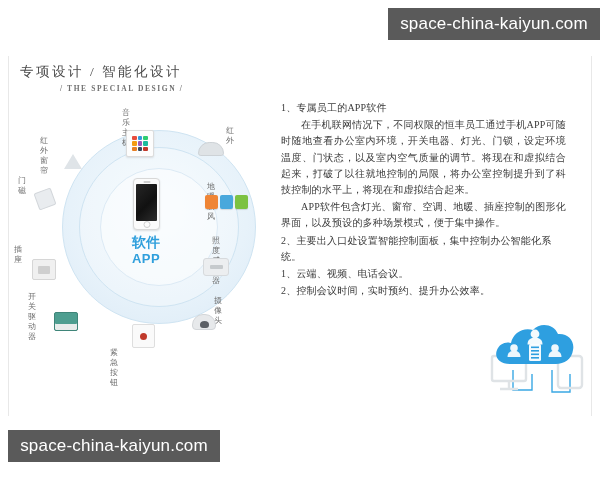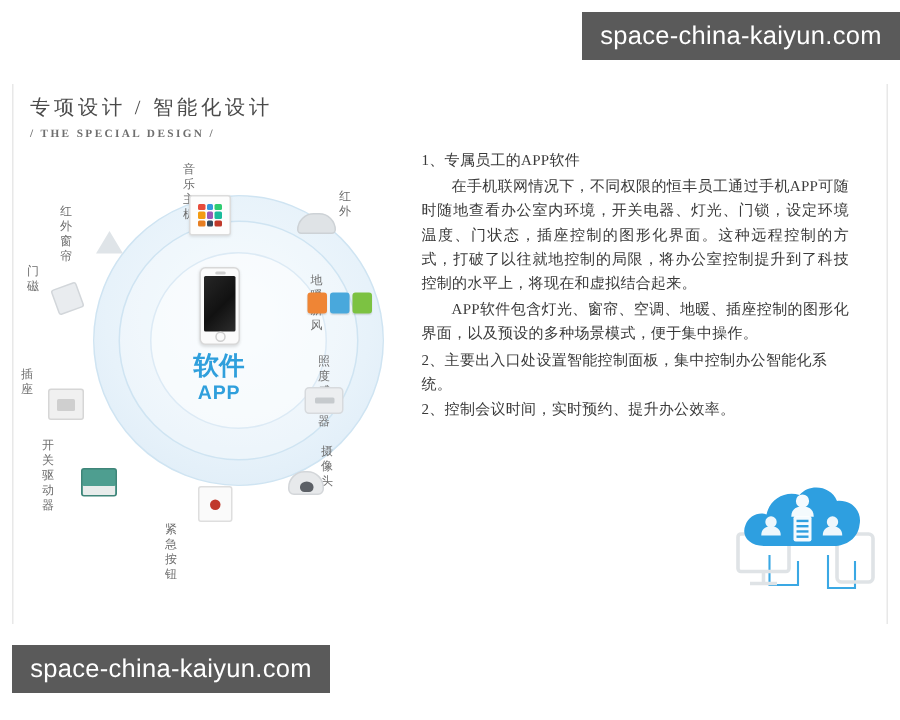--- a/index.html
+++ b/index.html
@@ -33,21 +33,21 @@
   
   #title-block{position:absolute;left:20px;top:62px;}
   #title-cn{
     font-family:"Liberation Serif","DejaVu Serif",serif;
     font-size:13.5px;color:#4a4a4a;letter-spacing:2.5px;
     white-space:nowrap;line-height:1.5;
   }
   #title-en{
     font-family:"Liberation Serif","DejaVu Serif",serif;
     font-size:7.5px;color:#6f6f6f;letter-spacing:1.6px;
-    white-space:nowrap;margin-top:2px;font-weight:bold;
+    white-space:nowrap;margin-top:2px;font-weight:bold;margin-left:40px;
   }
 
   
   #diagram{position:absolute;left:0px;top:100px;width:285px;height:275px;}
   .ring{
     position:absolute;border-radius:50%;
   }
   #ring-outer{
     left:62px;top:30px;width:192px;height:192px;
     background:radial-gradient(circle at 50% 42%, #f3f9fd 0%, #e7f2fa 60%, #dbeaf6 100%);
@@ -80,21 +80,21 @@
   #phone-home{
     position:absolute;left:50%;bottom:1.5px;transform:translateX(-50%);
     width:5px;height:5px;border:1px solid #cfcfcf;border-radius:50%;
   }
   #center-label{
     position:absolute;left:115px;top:134px;width:62px;
     text-align:center;color:#2f9fdc;
     font-family:"Liberation Sans","DejaVu Sans",sans-serif;
     font-weight:bold;line-height:1.18;
   }
-  #center-label .l1{font-size:17px;display:block;}
+  #center-label .l1{font-size:14px;display:block;}
   #center-label .l2{font-size:13px;display:block;letter-spacing:0.5px;}
 
   
   .node{position:absolute;}
   .node-label{
     position:absolute;
     font-family:"Liberation Serif","DejaVu Serif",serif;
     font-size:8px;color:#6e6e6e;line-height:1.25;
     white-space:pre-line;text-align:left;
   }
@@ -304,23 +304,24 @@
         <div class="ic-emergency">
             <i></i>
           </div>
       </div>
     </div>
 
   </div>
 
   <div id="textcol">
     <p class="t-item">1、专属员工的APP软件</p>
-    <p class="t-para">在手机联网情况下，不同权限的恒丰员工通过手机APP可随时随地查看办公室内环境，开关电器、灯光、门锁，设定环境温度、门状态，插座控制的图形化界面。这种远程控制的方式，打破了以往就地控制的局限，将办公室控制提升到了科技控制的水平上，将现在和虚拟结合起来。</p>
+    <p class="t-para">在手机联网情况下，不同权限的恒丰员工通过手机APP可随时随地查看办公室内环境，开关电器、灯光、门锁，设定环境温度、门状态，以及室内空气质量的调节。将现在和虚拟结合起来，打破了以往就地控制的局限，将办公室控制提升到了科技控制的水平上，将现在和虚拟结合起来。</p>
     <p class="t-para">APP软件包含灯光、窗帘、空调、地暖、插座控制的图形化界面，以及预设的多种场景模式，便于集中操作。</p>
     <p class="t-item">2、主要出入口处设置智能控制面板，集中控制办公智能化系统。</p>
+    <p class="t-item">1、云端、视频、电话会议。</p>
     <p class="t-item">2、控制会议时间，实时预约、提升办公效率。</p>
   </div>
 
   <div id="cloud-wrap">
     <svg width="125" height="100" viewBox="0 0 125 100" xmlns="http://www.w3.org/2000/svg">
 
       <g stroke="#3aa8e4" stroke-width="1.4" fill="none">
         <path d="M43 58 L43 78 L62 78 L62 62"></path>
         <path d="M82 58 L82 80 L100 80 L100 62"></path>
       </g>

